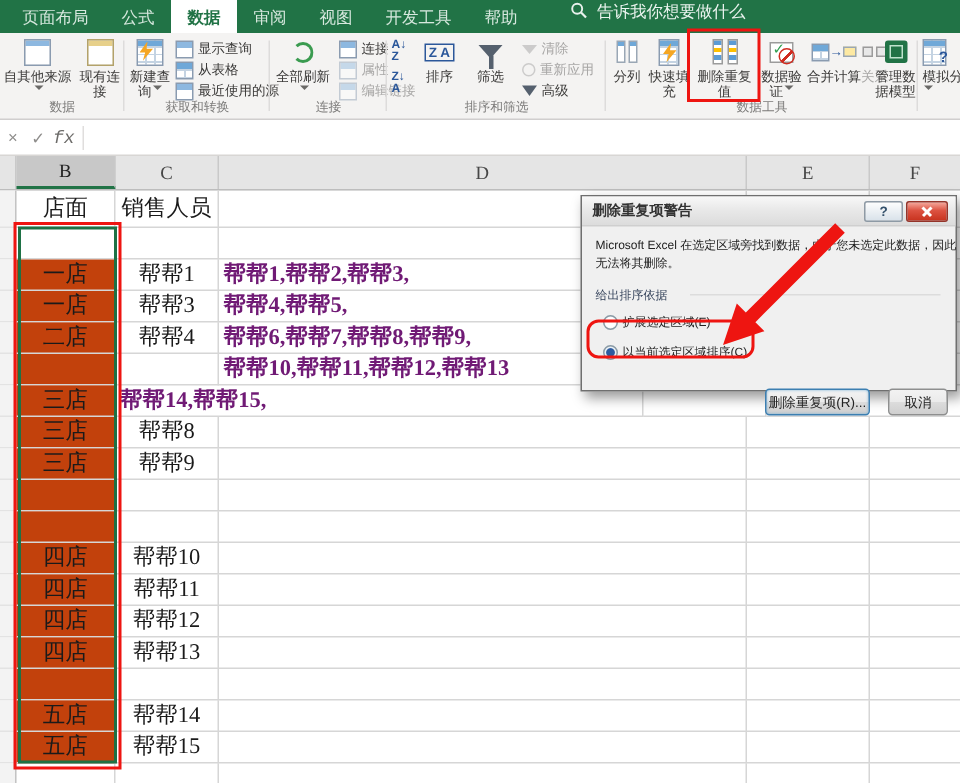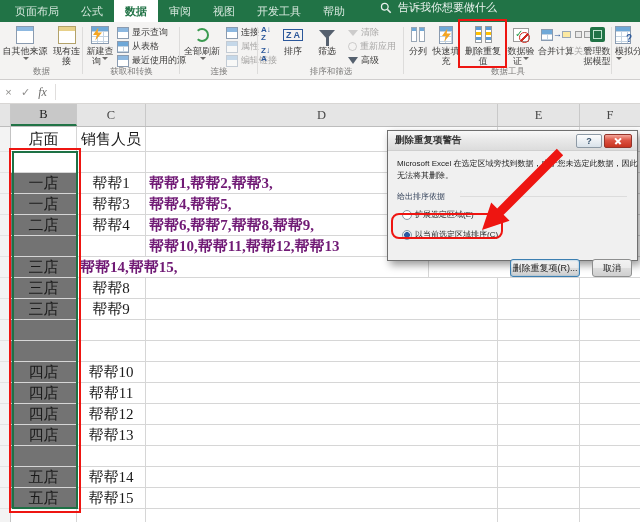--- a/index.html
+++ b/index.html
@@ -56,21 +56,21 @@
   .i-cols{display:flex;gap:2px;}
   .i-cols i{width:6px;height:15px;border:1px solid #9aa7b5;background:linear-gradient(#6fa8d8 0 3px,#fff 3px);}
   .i-rel{display:flex;gap:2px;align-items:center;}
   .i-rel i{width:7px;height:7px;border:1.4px solid #9b9b9b;background:#e8e8e8;}
   .i-qm{position:absolute;right:-2px;bottom:-2px;font-size:10px;font-weight:bold;color:#2b579a;}
 
   
   .fbar{position:absolute;left:0;top:81px;right:0;height:23px;background:#fff;
         border-bottom:1px solid #d8d6d4;display:flex;align-items:center;font-size:11px;color:#8e8d8b;}
   .fbtn{width:17px;text-align:center;}
-  .fx{font-family:Liberation Serif, serif;font-style:italic;font-size:12px;color:#6d6c6a;}
+  .fx{font-family:Liberation Mono, monospace;font-style:italic;font-size:12px;color:#6d6c6a;}
   .fdiv{width:1px;height:16px;background:#e0dedd;margin:0 5px 0 4px;}
 
   
   .sheet{position:absolute;left:0;top:104px;right:0;bottom:0;background:#fff;}
   .colheads{display:flex;height:23px;background:#e5e5e5;border-bottom:1px solid #bdbdbd;
             font-family:"Liberation Serif",serif;font-size:12.5px;color:#474747;}
   .chcorner{width:11px;border-right:1px solid #c9c9c9;background:#e5e5e5;}
   .ch{display:flex;align-items:center;justify-content:center;border-right:1px solid #c9c9c9;}
   .ch.sel{background:#c8c8c8;border-bottom:2px solid #217346;color:#222;}
   .w-b{width:66px;}.w-c{width:69px;}.w-d{width:352px;}.w-e{width:82px;}.w-f{flex:1;border-right:none;}
@@ -78,21 +78,21 @@
   .hrow,.srow{display:flex;font-family:"Liberation Serif",serif;color:#1a1a1a;}
   .hrow{height:25px;line-height:25px;font-size:15px;}
   .srow{height:21px;line-height:21px;font-size:15px;}
   .rh{width:11px;background:#f3f3f3;border-right:1px solid #c3c3c3;border-bottom:1px solid #e3e3e3;}
   .cell{border-right:1px solid #d6d6d6;border-bottom:1px solid #d6d6d6;overflow:visible;white-space:nowrap;}
   .cb{width:66px;text-align:center;}
   .cc{width:69px;text-align:center;}
   .cd{width:352px;text-align:left;padding-left:3px;color:#701a75;font-weight:bold;}
   .ce{width:82px;}
   .cf{flex:1;border-right:none;}
-  .cb.sel{background:#737373;}
+  .cb.sel{background:#c2410c;}
   .cb.active{background:#ffffff;}
 
   
   .dialog{position:absolute;left:387px;top:130px;width:251px;height:131px;background:#f0f0f0;
           border:1px solid #6f6f6f;box-shadow:3px 4px 8px rgba(0,0,0,.4);z-index:50;
           font-family:"Liberation Sans",sans-serif;}
   .dtitle{height:20px;background:linear-gradient(#f8f8f8,#e9e9e9 45%,#dcdcdc);
           border-bottom:1px solid #cfcfcf;display:flex;align-items:center;
           padding-left:7px;font-size:9.5px;font-weight:bold;color:#333;}
   .dhelp{position:absolute;top:3px;right:35px;width:26px;height:14px;border:1px solid #8e9aa5;

